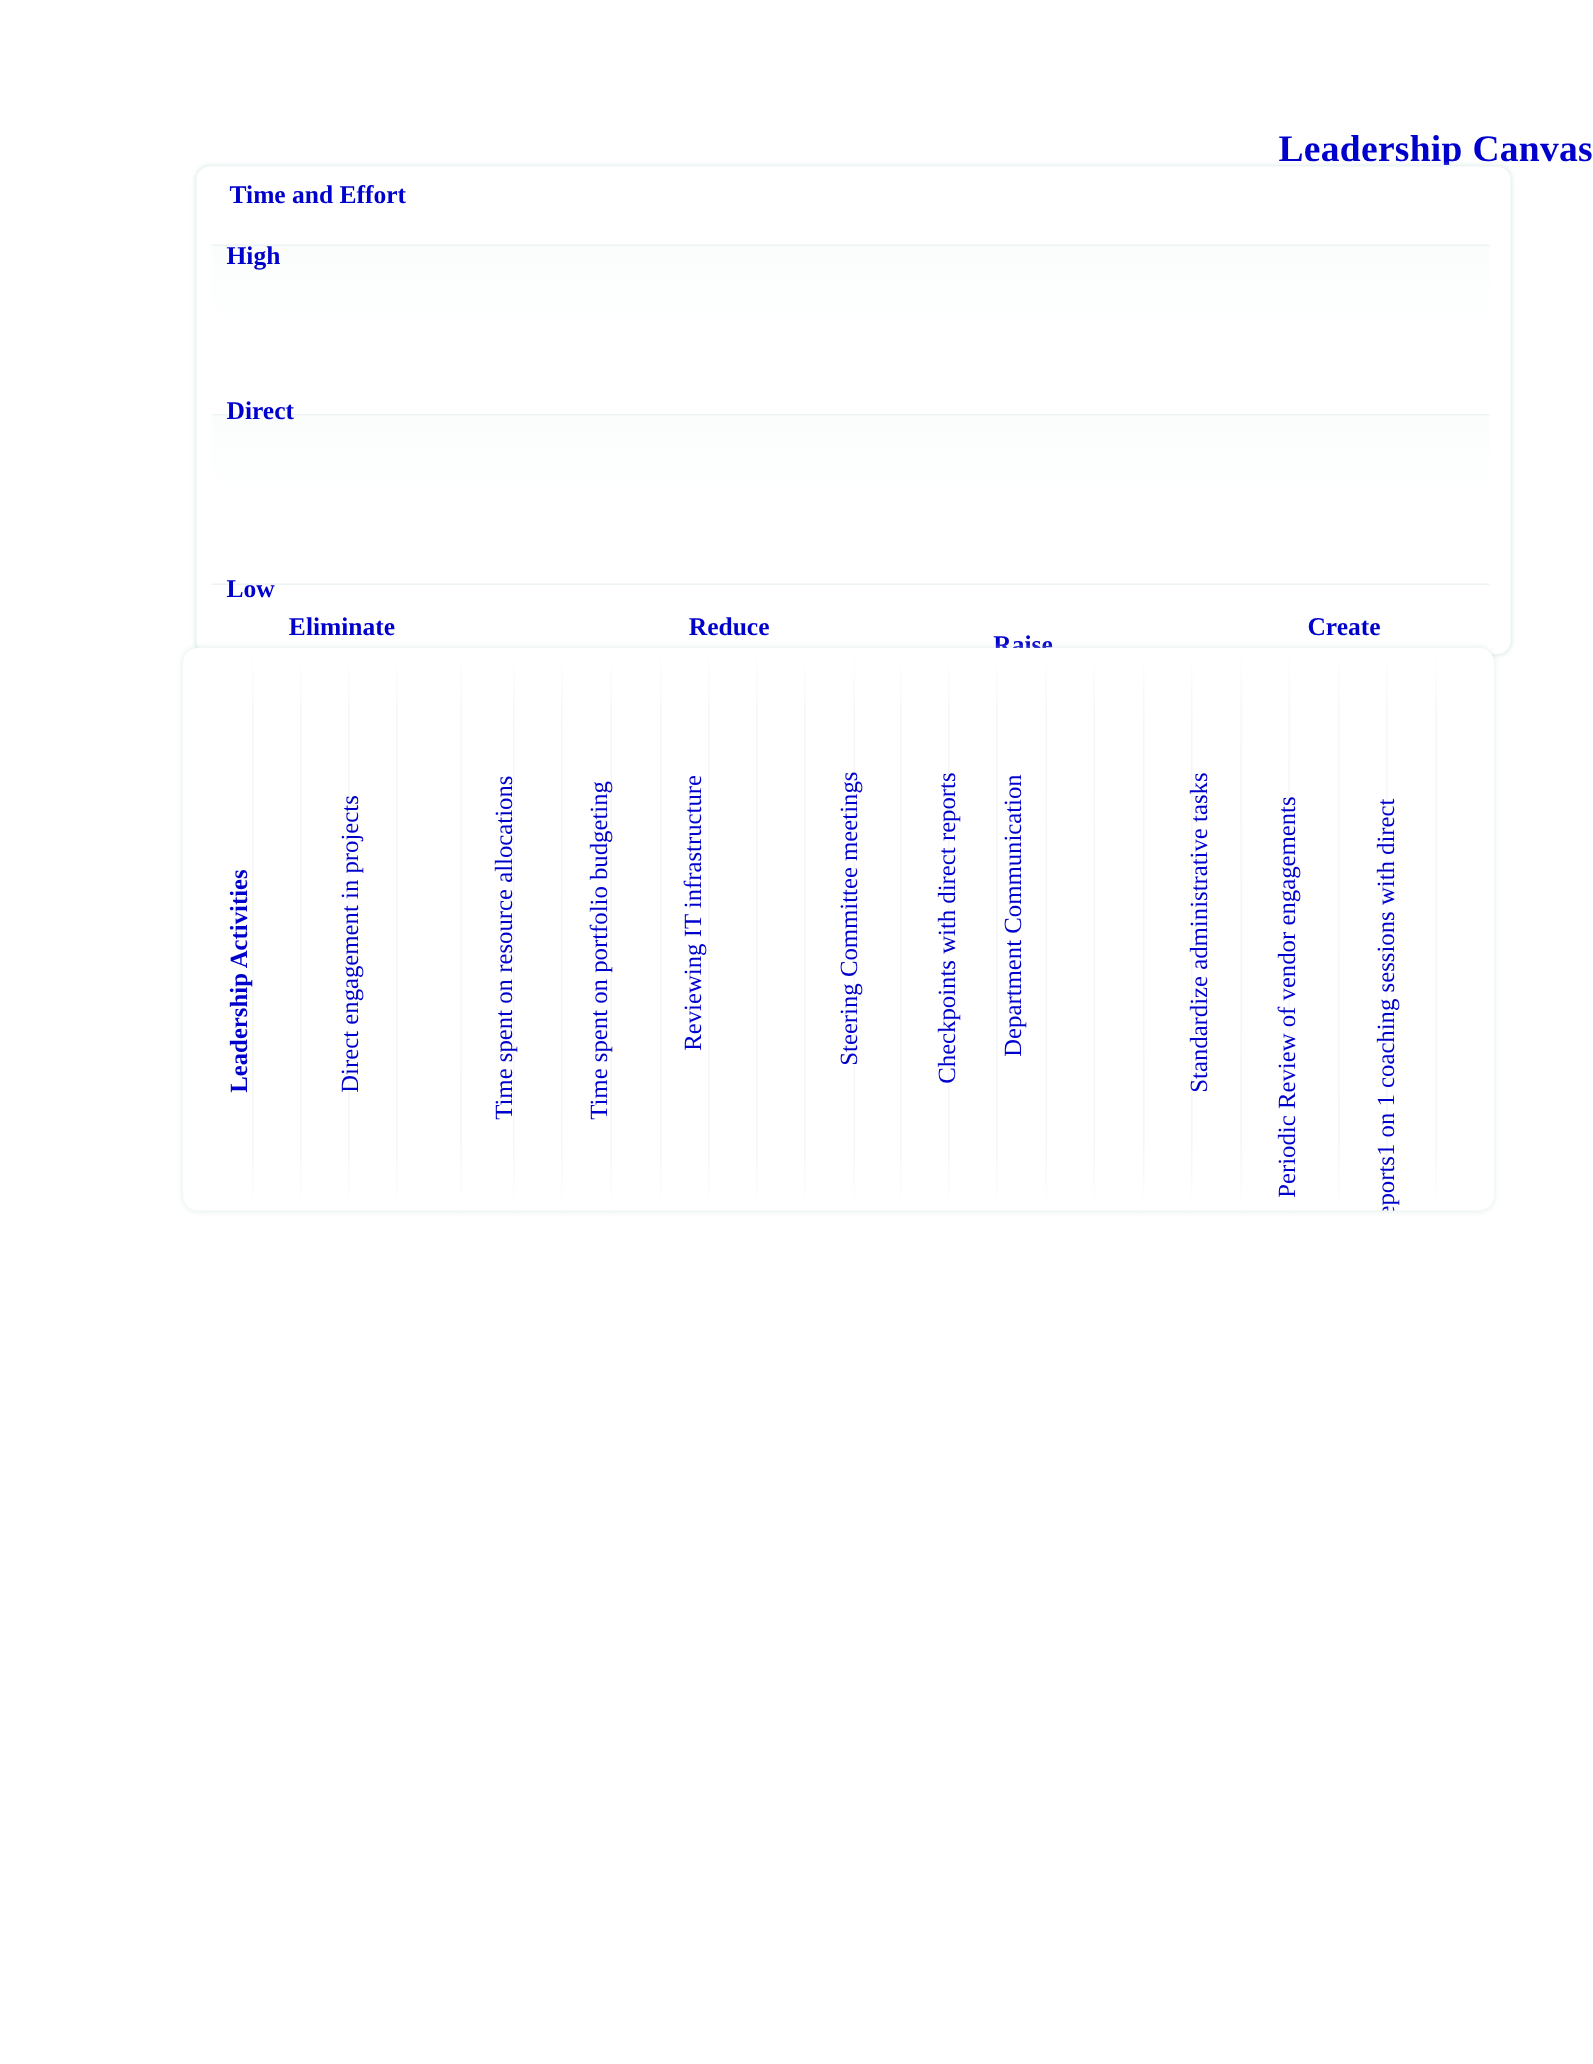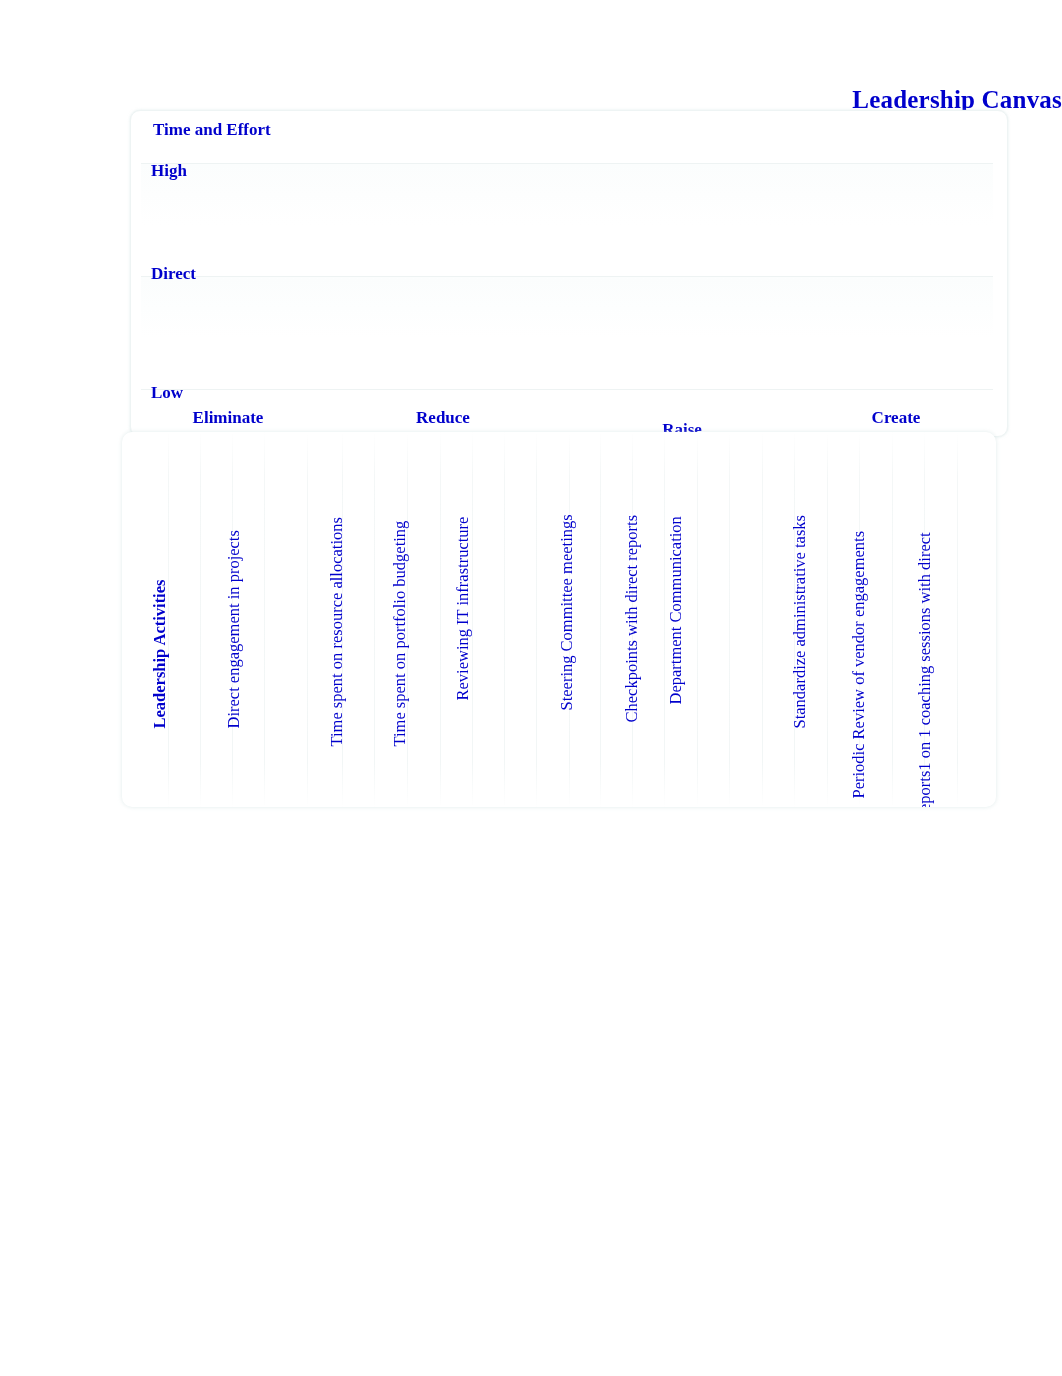--- a/index.html
+++ b/index.html
@@ -138,21 +138,21 @@
   <div class="grid-line" id="grid-low"></div>
 
   <div class="axis-label" id="label-time-effort">Time and Effort</div>
   <div class="axis-label" id="label-high">High</div>
   <div class="axis-label" id="label-average">Direct</div>
   <div class="axis-label" id="label-low">Low</div>
 </div>
 
 <div id="category-row">
     <div class="category-label" style="left: 28px; width: 140px;">Eliminate</div>
-    <div class="category-label" style="left: 243px; width: 140px;">Reduce</div>
+    <div class="category-label" style="left: 243px; width: 140px; text-align: right;">Reduce</div>
     <div class="category-label" style="left: 482px; width: 140px; margin-top: 12px;">Raise</div>
     <div class="category-label" style="left: 696px; width: 140px;">Create</div>
   </div>
 
 <div id="labels-panel">
     <div class="col-sep" style="left: 46px;"></div>
     <div class="col-sep" style="left: 78px;"></div>
     <div class="col-sep" style="left: 110px;"></div>
     <div class="col-sep" style="left: 142px;"></div>
     <div class="col-sep" style="left: 185px;"></div>

